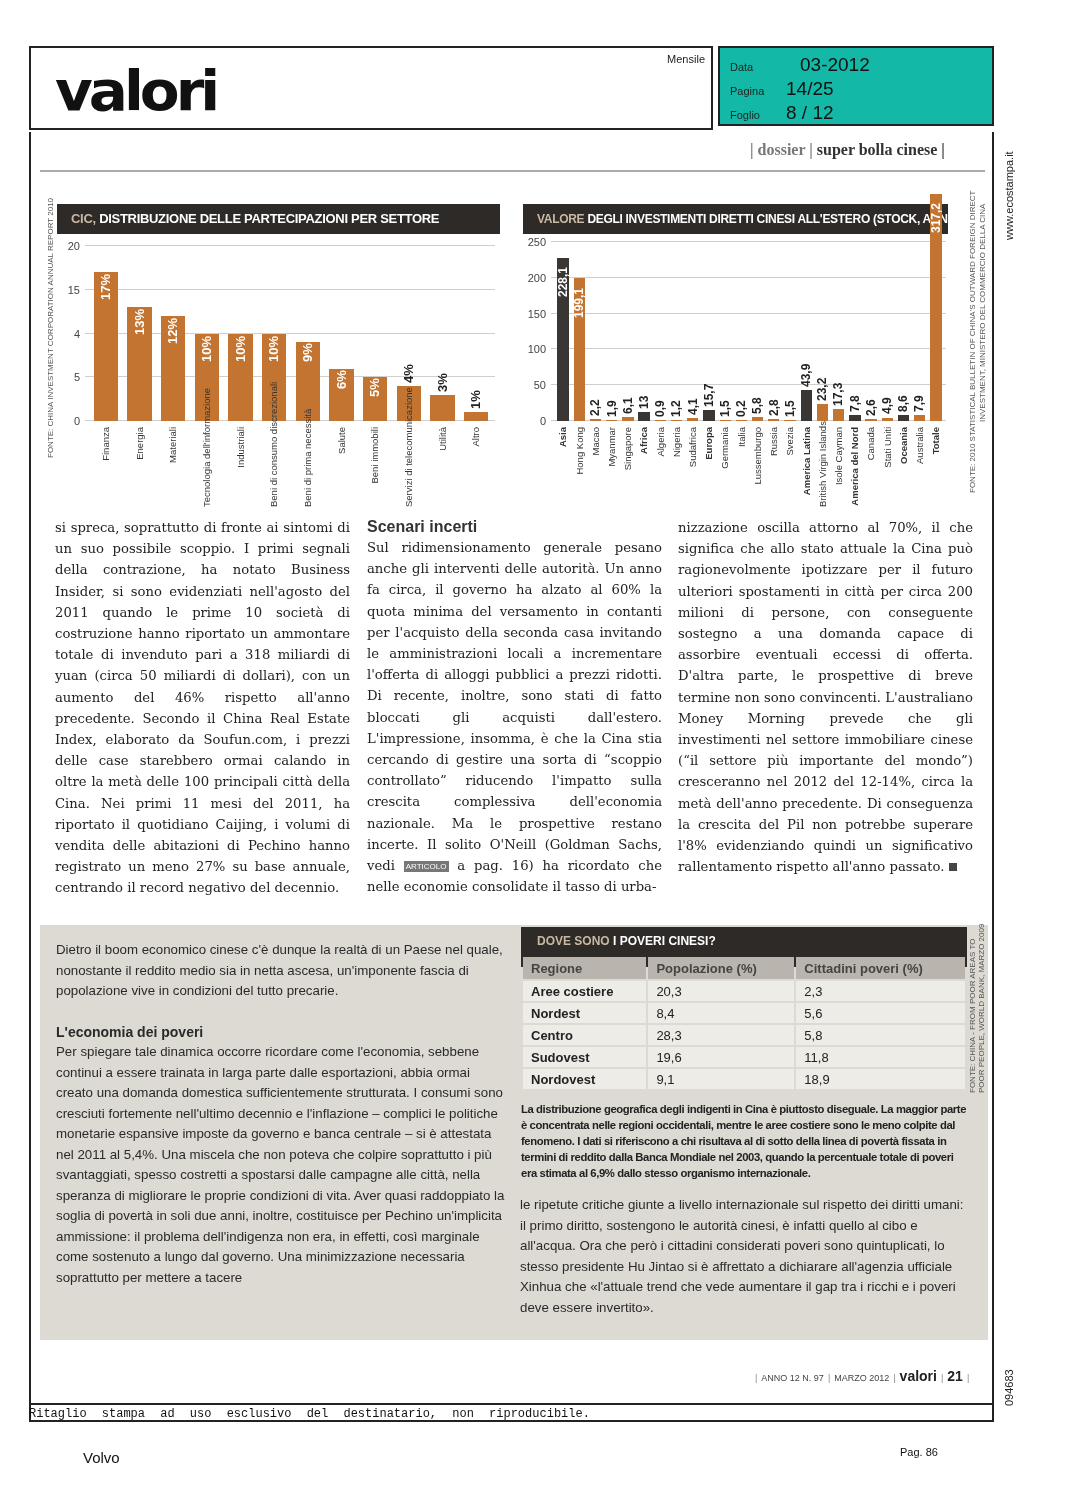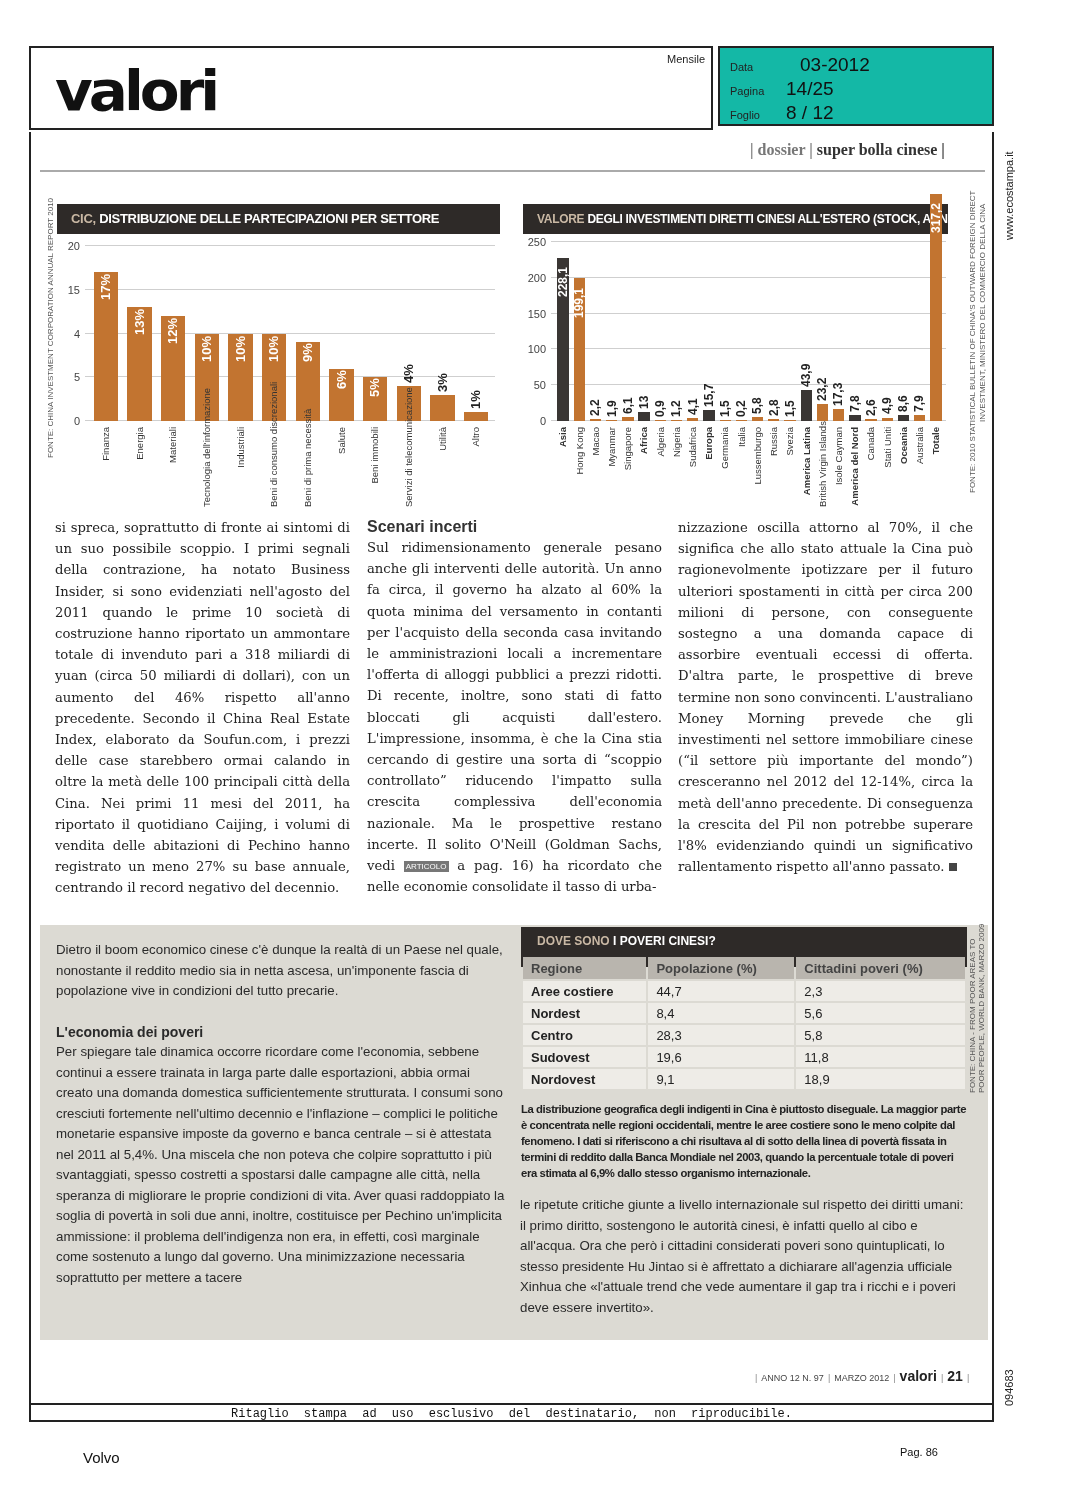--- a/index.html
+++ b/index.html
@@ -54,21 +54,21 @@
   table.poor th { background: #b9b5ae; color: #444; text-align: left; padding: 3px 8px; height: 22px; font-weight: bold; }
   table.poor td { background: #eeece7; padding: 1px 8px; height: 20px; color: #222; }
   table.poor td.reg { font-weight: bold; margin-left: 27px; }
   .tbl-caption { position: absolute; left: 521px; top: 1101px; width: 450px; font-size: 11.3px; font-weight: bold; line-height: 16px; color: #222; letter-spacing: -0.4px; }
 
   .folio { position: absolute; left: 755px; top: 1368px; font-size: 9px; color: #444; white-space: nowrap; display: flex; align-items: baseline; gap: 4px; }
   .folio .mag { font-weight: bold; font-size: 14px; color: #222; }
   .folio .pg { font-weight: bold; font-size: 14px; color: #222; }
   .sep { color: #888; }
 
-  .bottom-band { position: absolute; left: 29px; top: 1403px; width: 965px; height: 19px; border-top: 2px solid #222; font-family: "Liberation Mono", monospace; font-size: 12px; text-align: center; line-height: 18px; word-spacing: 8px; color: #111; }
+  .bottom-band { position: absolute; left: 29px; top: 1403px; width: 965px; height: 19px; border-top: 2px solid #222; font-family: "Liberation Mono", monospace; font-size: 12px; text-align: left; line-height: 18px; word-spacing: 8px; color: #111; }
   .footer-left { position: absolute; left: 83px; top: 1449px; font-size: 15px; color: #111; }
   .footer-right { position: absolute; left: 900px; top: 1446px; font-size: 11px; color: #111; }
 </style>
 </head>
 <body>
 
 <div class="hdr-left">
   <div class="hdr-logo">valori</div>
   <div class="hdr-mensile">Mensile</div>
 </div>
@@ -273,21 +273,21 @@
   <thead>
     <tr>
       <th>Regione</th>
       <th>Popolazione (%)</th>
       <th>Cittadini poveri (%)</th>
     </tr>
   </thead>
   <tbody>
     <tr>
         <td class="reg">Aree costiere</td>
-        <td>44,7</td>
+        <td>20,3</td>
         <td>2,3</td>
       </tr>
     <tr>
         <td class="reg">Nordest</td>
         <td>8,4</td>
         <td>5,6</td>
       </tr>
     <tr>
         <td class="reg">Centro</td>
         <td>28,3</td>

